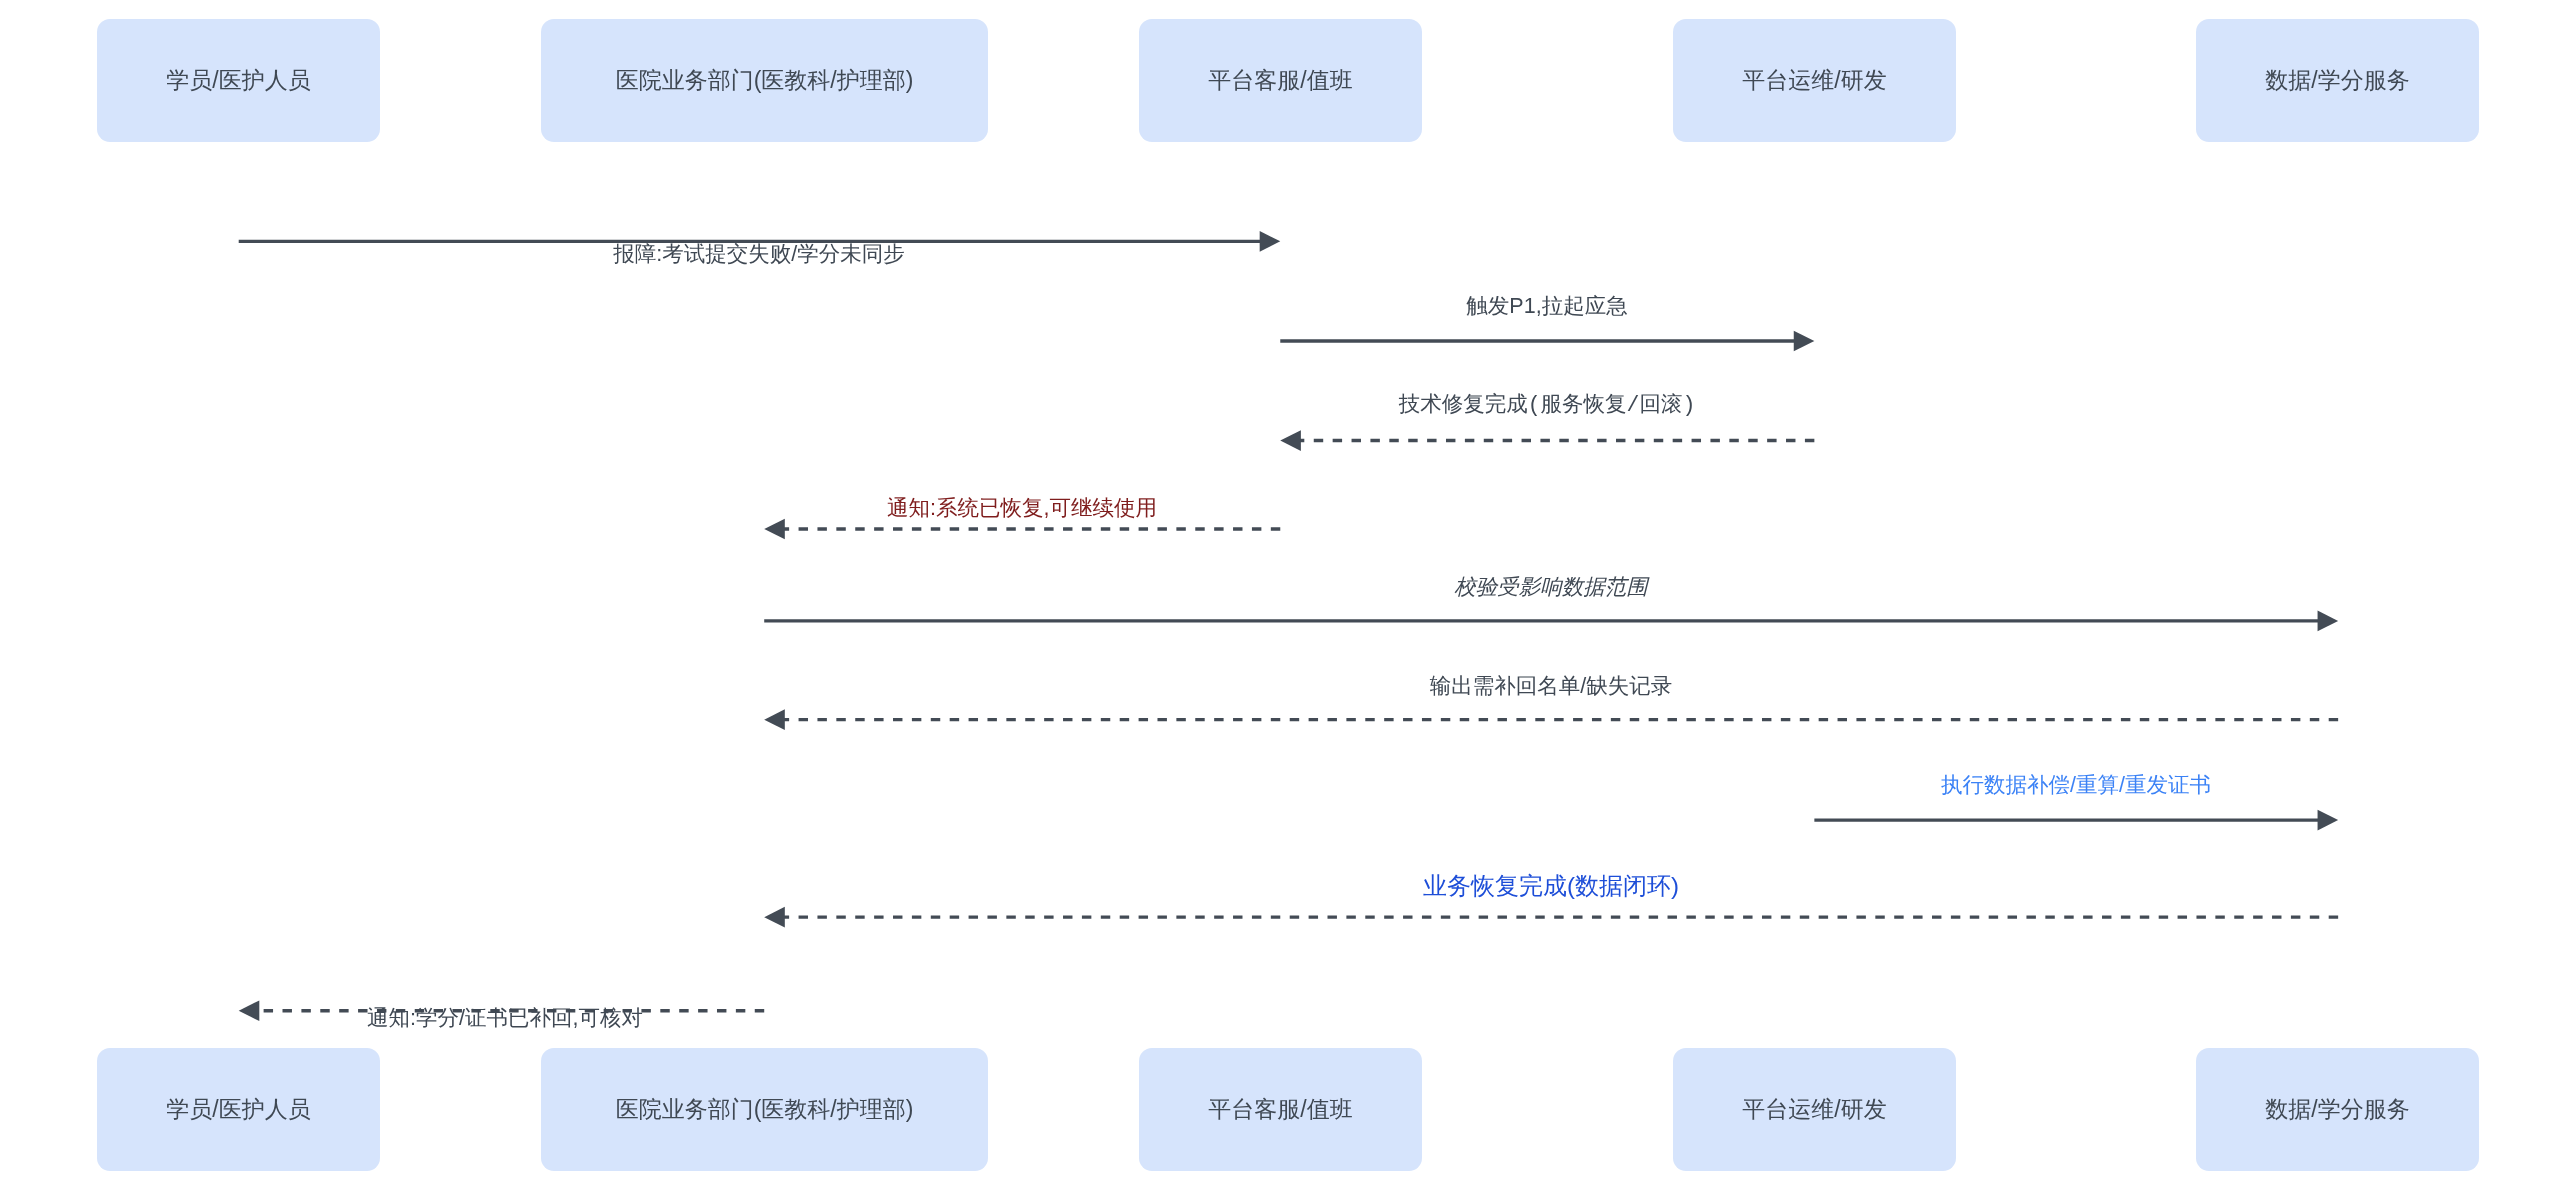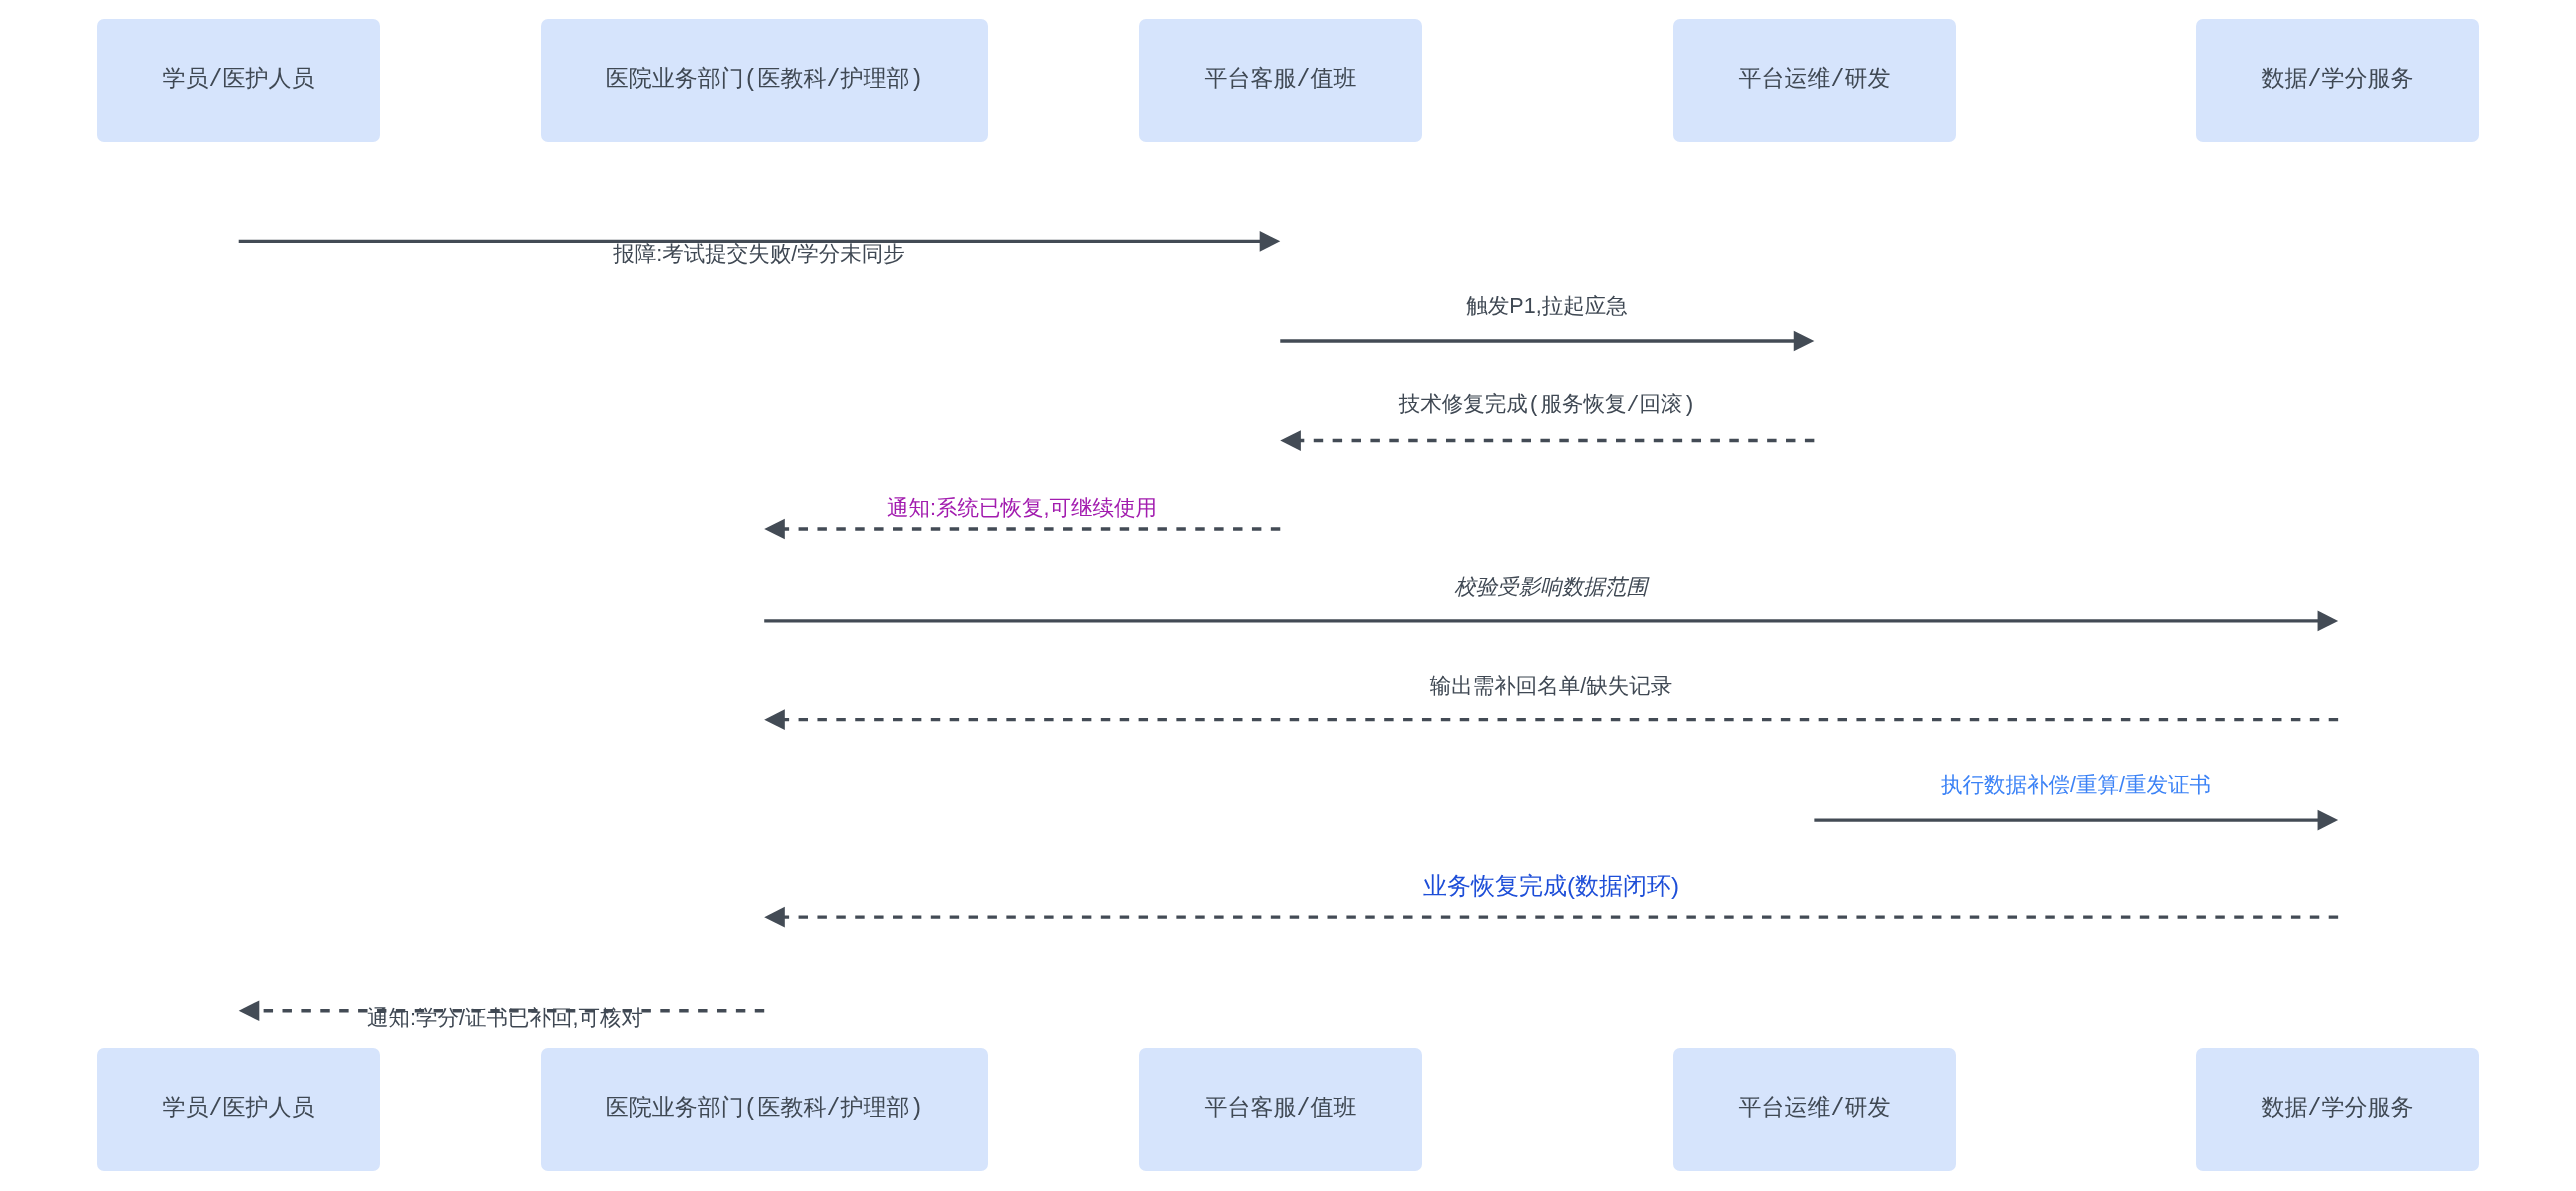--- a/index.html
+++ b/index.html
@@ -24,29 +24,28 @@
     position: absolute;
     left: 0;
     top: 0;
     width: 2576px;
     height: 1192px;
     display: block;
   }
   .participant-box {
     position: absolute;
     box-sizing: border-box;
-    border-radius: 7px;
+    border-radius: 13px;
     display: flex;
     align-items: center;
     justify-content: center;
     text-align: center;
     line-height: 1.2;
     padding: 3.4px 8.6px;
     overflow: hidden;
-    font-family: Liberation Mono, monospace;
   }
   .participant-label {
     display: block;
     white-space: nowrap;
   }
   .msg-label {
     position: absolute;
     transform: translateX(-50%);
     white-space: nowrap;
     text-align: center;
@@ -118,21 +117,21 @@
         <span class="participant-label">数据/学分服务</span>
       </div>
       <div class="participant-box" style="left: 2196px; top: 1048px; width: 283px; height: 123px; background: rgb(214, 228, 252); color: rgb(63, 72, 83); font-size: 23px;">
         <span class="participant-label">数据/学分服务</span>
       </div>
     </div>
   <div id="labels-layer">
       <div class="msg-label" style="left: 759px; top: 194px; color: rgb(63, 72, 83); font-size: 21.5px; margin-top: 48px;">报障:考试提交失败/学分未同步</div>
       <div class="msg-label" style="left: 1547px; top: 294px; color: rgb(63, 72, 83); font-size: 21.5px;">触发P1,拉起应急</div>
       <div class="msg-label" style="left: 1547px; top: 393px; color: rgb(63, 72, 83); font-size: 21.5px; font-family: Liberation Mono, monospace;">技术修复完成(服务恢复/回滚)</div>
-      <div class="msg-label" style="left: 1022px; top: 496px; color: #a21caf; font-size: 21.5px;">通知:系统已恢复,可继续使用</div>
+      <div class="msg-label" style="left: 1022px; top: 496px; color: #7f1d1d; font-size: 21.5px;">通知:系统已恢复,可继续使用</div>
       <div class="msg-label" style="left: 1551px; top: 575px; color: rgb(63, 72, 83); font-size: 21.5px; font-style: italic;">校验受影响数据范围</div>
       <div class="msg-label" style="left: 1551px; top: 674px; color: rgb(63, 72, 83); font-size: 21.5px;">输出需补回名单/缺失记录</div>
       <div class="msg-label" style="left: 2076px; top: 773px; color: #3b82f6; font-size: 21.5px;">执行数据补偿/重算/重发证书</div>
       <div class="msg-label" style="left: 1551px; top: 872px; color: #1d4ed8; font-size: 24px;">业务恢复完成(数据闭环)</div>
       <div class="msg-label" style="left: 505px; top: 965px; color: rgb(63, 72, 83); font-size: 21.5px; margin-top: 41px;">通知:学分/证书已补回,可核对</div>
     </div>
 
 </div>
 
 

